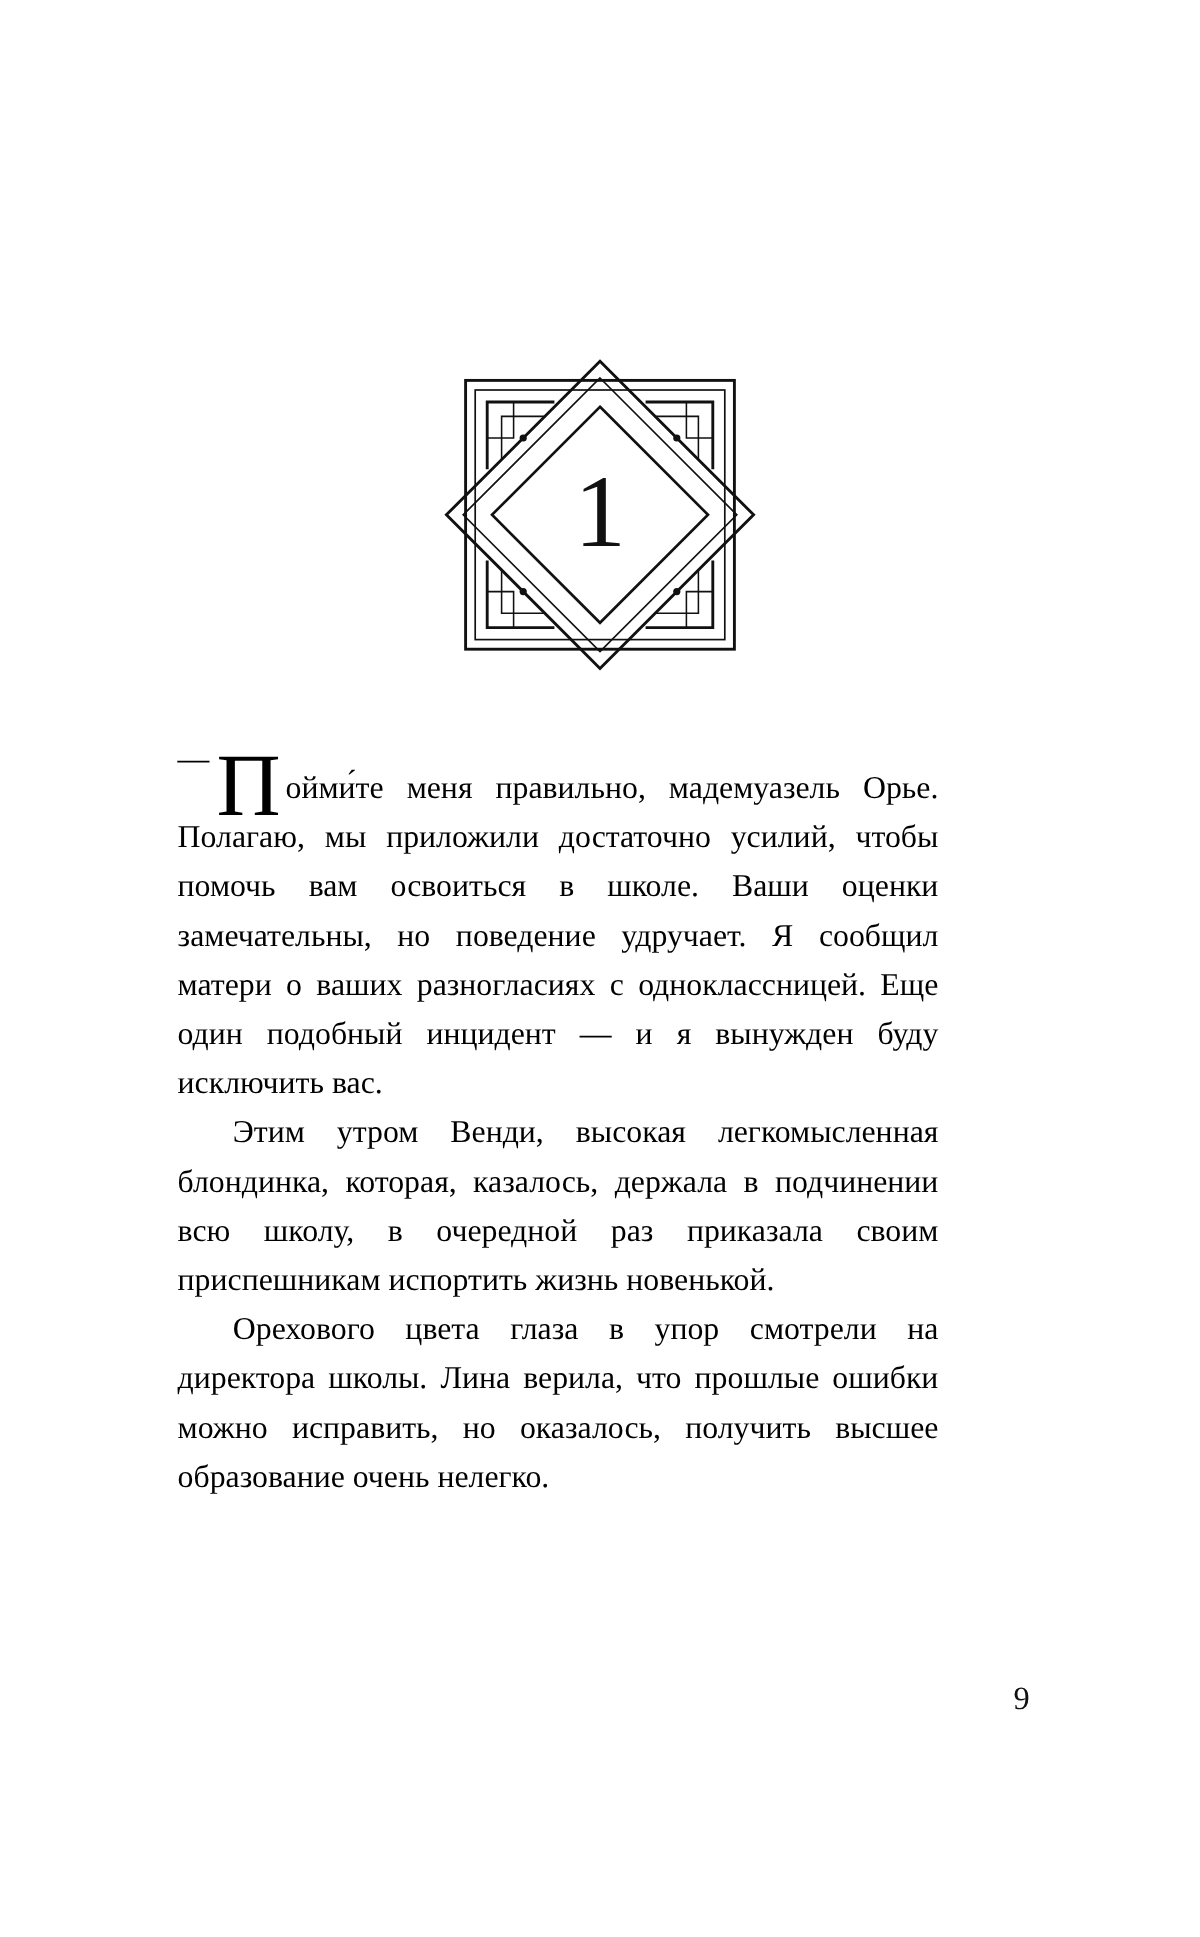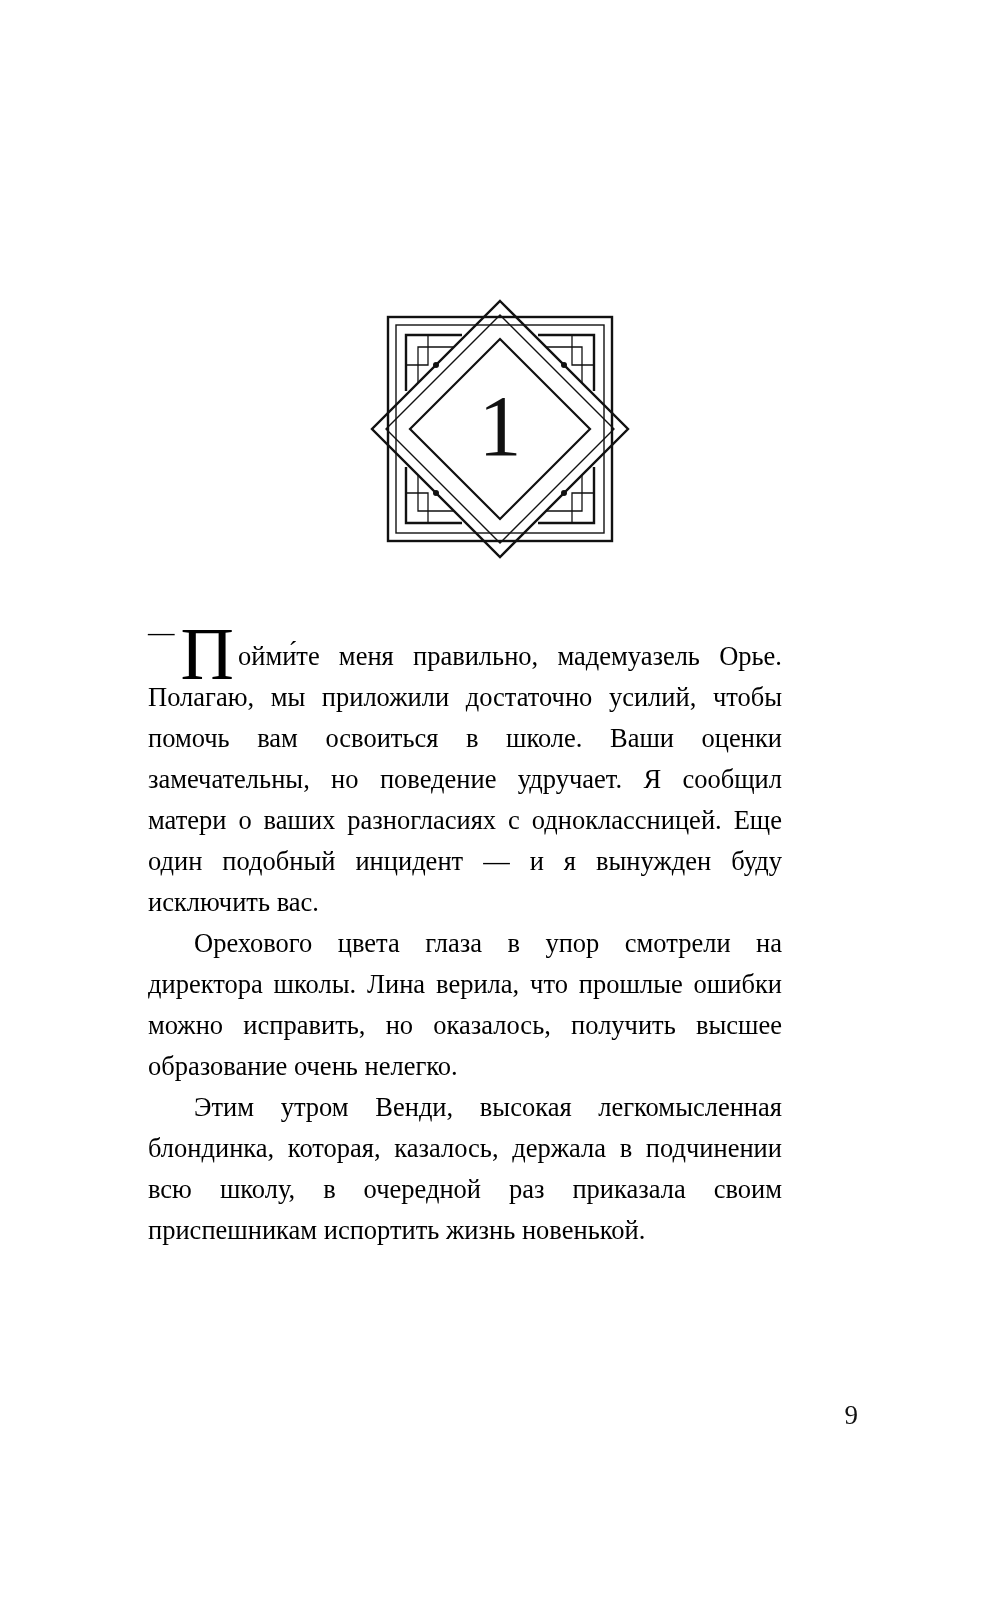--- a/index.html
+++ b/index.html
@@ -140,21 +140,21 @@
       </svg>
       <div class="chapter-number">1</div>
     </div>
   </div>
 
   <div class="textblock">
 
     <p class="first"><span class="dash">—</span><span class="dropcap">П</span><span>ойми́те меня правильно, мадемуазель Орье. Полагаю, мы приложили достаточно усилий, чтобы помочь вам освоиться в школе. Ваши оценки замечательны, но поведение удручает. Я сообщил матери о ваших разногласиях с одноклассницей. Еще один подобный инцидент — и я вынужден буду исключить вас.</span></p>
 
 
+    <p>Этим утром Венди, высокая легкомысленная блондинка, которая, казалось, держала в подчинении всю школу, в очередной раз приказала своим приспешникам испортить жизнь новенькой.</p>
+
     <p>Орехового цвета глаза в упор смотрели на директора школы. Лина верила, что прошлые ошибки можно исправить, но оказалось, получить высшее образование очень нелегко.</p>
-
-    <p>Этим утром Венди, высокая легкомысленная блондинка, которая, казалось, держала в подчинении всю школу, в очередной раз приказала своим приспешникам испортить жизнь новенькой.</p>
 
   </div>
 
   <div class="folio">9</div>
 
 </div>
 
 </body></html>

